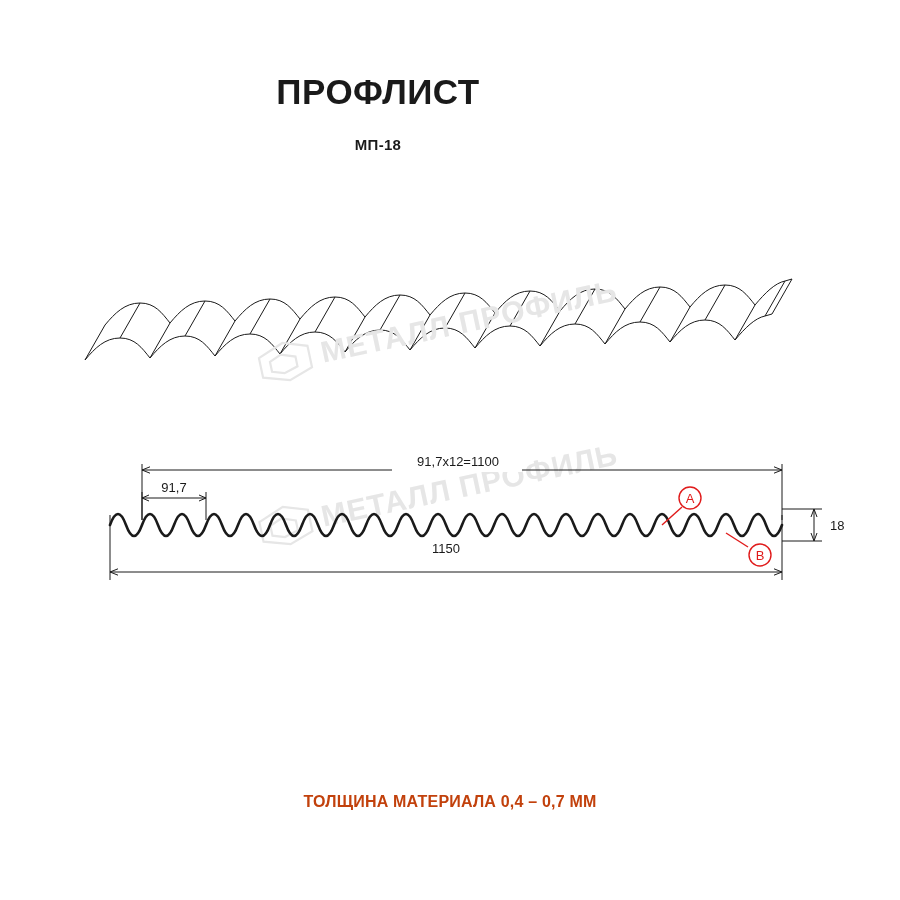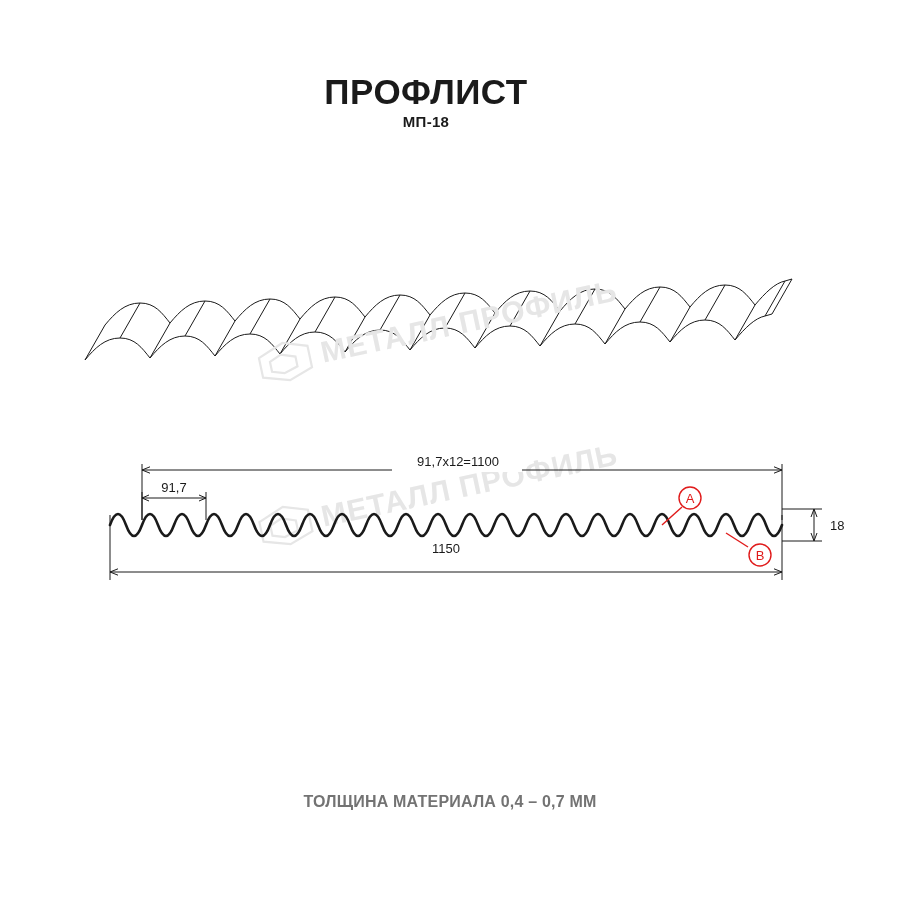--- a/index.html
+++ b/index.html
@@ -20,31 +20,30 @@
     width: 900px;
     height: 900px;
   }
   
   .title-block {
     position: absolute;
     top: 74px;
     left: 0;
     width: 756px;
     text-align: center;
-    padding-left: 48px;
   }
   .title {
     font-size: 35px;
     font-weight: bold;
     letter-spacing: 0.5px;
     color: #1a1a1a;
     line-height: 1.05;
   }
   .subtitle {
-    margin-top: 2px;
+    margin-top: 25px;
     font-size: 15px;
     font-weight: bold;
     letter-spacing: 0.3px;
     color: #1a1a1a;
   }
   
   .iso-view {
     position: absolute;
     top: 185px;
     left: 70px;
@@ -75,21 +74,21 @@
   
   .footer {
     position: absolute;
     top: 793px;
     left: 0;
     width: 900px;
     text-align: center;
     font-size: 16px;
     font-weight: bold;
     letter-spacing: 0.2px;
-    color: #737373;
+    color: #c2410c;
   }
   svg {
     display: block;
     overflow: visible;
   }
   .ln { stroke: #1a1a1a; fill: none; }
   .thin { stroke-width: 1; }
   .prof { stroke-width: 2.6; stroke-linecap: round; stroke-linejoin: round; }
   .dim-text {
     font-family: "Liberation Sans", sans-serif;

